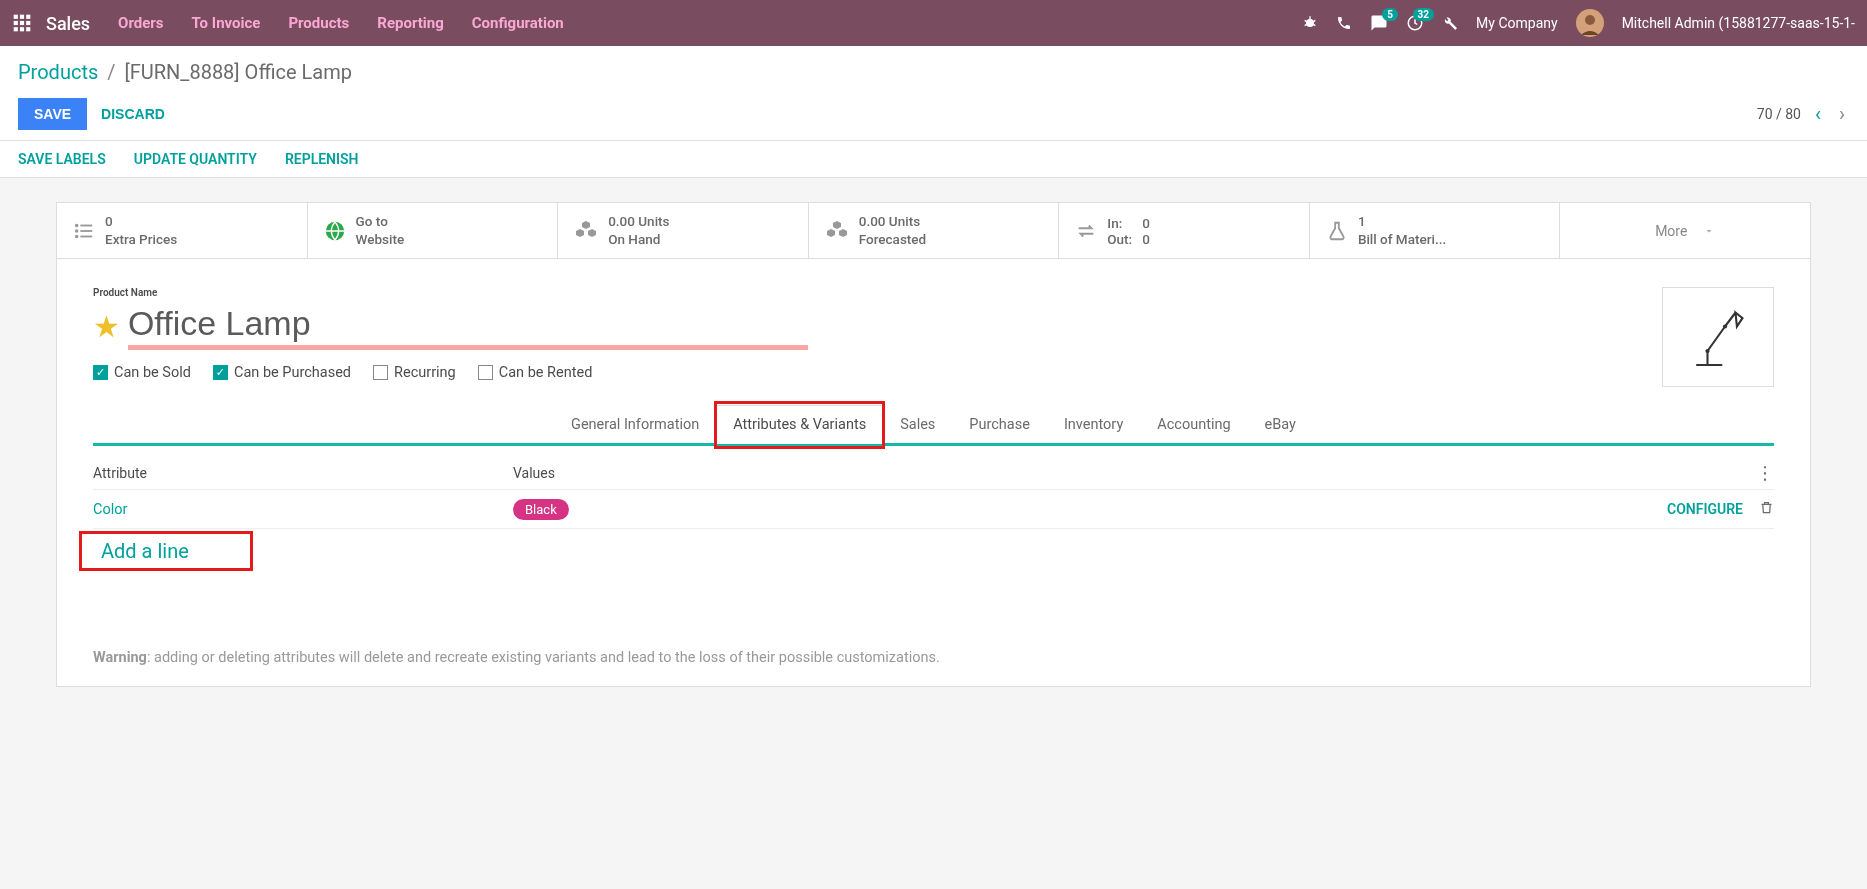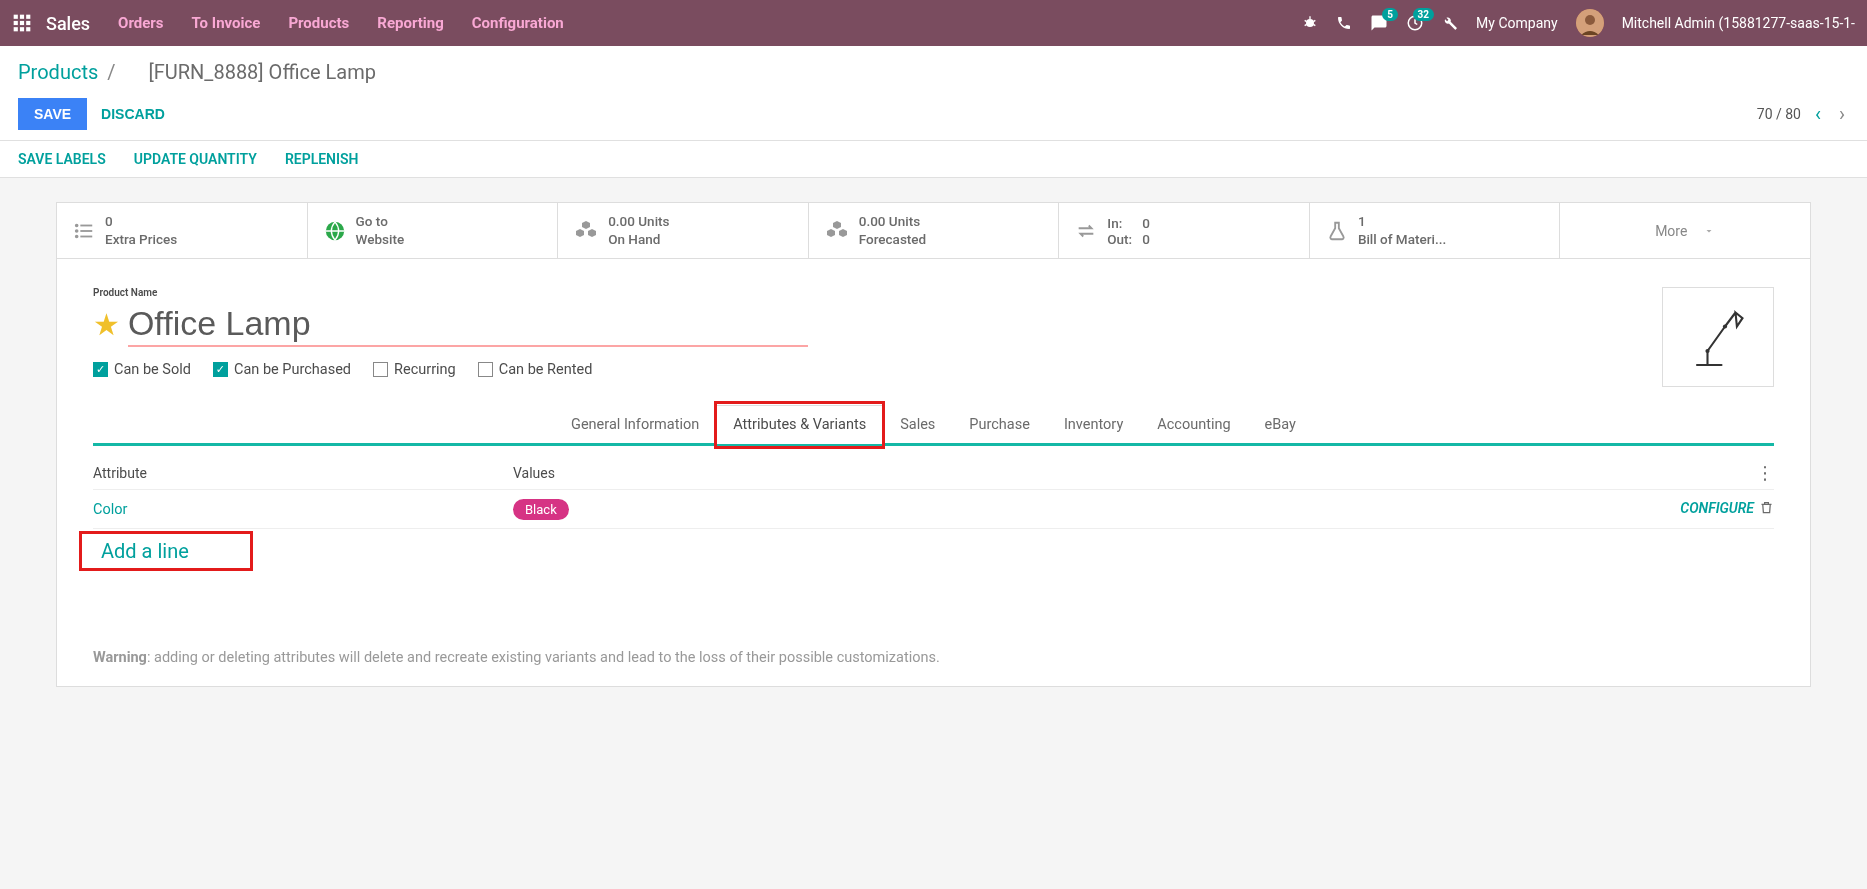--- a/index.html
+++ b/index.html
@@ -13,21 +13,21 @@
 .topbar .right-section { display: flex; align-items: center; gap: 18px; }
 .topbar .icon-item { position: relative; cursor: pointer; display: flex; align-items: center; }
 .topbar .badge { position: absolute; top: -6px; right: -10px; background: #00a09d; color: #fff; font-size: 10px; font-weight: bold; border-radius: 8px; padding: 1px 5px; }
 .topbar .avatar { width: 28px; height: 28px; border-radius: 50%; background: #c17d5d; display:flex; align-items:center; justify-content:center; overflow:hidden; }
 .topbar .avatar svg { width:100%; height:100%; }
 .topbar .user-text { color: #fff; font-size: 14px; }
 .header-area { background: #fff; border-bottom: 1px solid #e0e0e0; padding: 14px 18px 0 18px; }
 .breadcrumb { font-size: 20px; margin-bottom: 14px; }
 .breadcrumb .crumb-link { color: #00a09d; cursor: pointer; }
 .breadcrumb .sep { color: #888; margin: 0 4px; }
-.breadcrumb .crumb-current { color: #6b6b6b; margin-left: 24px; }
+.breadcrumb .crumb-current { color: #6b6b6b; }
 .ctrl-row { display: flex; align-items: center; justify-content: space-between; padding-bottom: 10px; }
 .ctrl-left { display: flex; align-items: center; gap: 14px; }
 .btn-primary { background: #3b82f6; color: #fff; border: none; padding: 8px 16px; font-weight: 600; font-size: 14px; cursor: pointer; }
 .btn-link { background: none; border: none; color: #00a09d; font-weight: 600; font-size: 14px; cursor: pointer; }
 .pager { display: flex; align-items: center; gap: 10px; color: #555; }
 .pager-arrow { cursor: pointer; color: #00a09d; font-size: 20px; padding: 0 4px; }
 .subbar { background: #fff; border-bottom: 1px solid #e0e0e0; padding: 10px 18px; display: flex; gap: 28px; }
 .subbar .sub-item { color: #00a09d; font-weight: 600; font-size: 14px; cursor: pointer; }
 .content { padding: 24px 56px; }
 .form-sheet { background: #fff; border: 1px solid #ddd; }
@@ -37,40 +37,40 @@
 .stat-btn .si { color: #999; flex-shrink: 0; }
 .stat-btn .stat-text { display: flex; flex-direction: column; font-size: 13.5px; color: #6b6b6b; line-height: 1.3; font-weight: 500; }
 .stat-btn .stat-grid { display: grid; grid-template-columns: auto auto; column-gap: 10px; font-size: 13.5px; color: #6b6b6b; font-weight: 500; }
 .stat-more { justify-content: center; color: #888; font-size: 14px; }
 .form-body { padding: 28px 36px 20px 36px; }
 .title-row { display: flex; align-items: flex-start; justify-content: space-between; }
 .title-left { flex: 1; }
 .pn-label { font-size: 10px; font-weight: 600; color: #4c4c4c; margin-bottom: 4px; }
 .name-row { display: flex; align-items: center; gap: 8px; }
 .star { color: #f0c02b; font-size: 30px; cursor: pointer; }
-.product-name-input { font-size: 34px; border: none; border-bottom: 2px solid #fca5a5; outline: none; padding: 2px 0; width: 680px; color: #5a5a5a; }
+.product-name-input { font-size: 34px; border: none; border-bottom: 5px solid #fca5a5; outline: none; padding: 2px 0; width: 680px; color: #5a5a5a; }
 .image-box { width: 112px; height: 100px; border: 1px solid #ddd; display: flex; align-items: center; justify-content: center; cursor: pointer; }
 .checks-row { display: flex; gap: 22px; margin-top: 14px; }
 .chk { display: flex; align-items: center; gap: 6px; cursor: pointer; color: #4c4c4c; font-size: 14.5px; }
 .chk-box { width: 15px; height: 15px; border: 1px solid #888; display: inline-flex; align-items: center; justify-content: center; font-size: 11px; color: #fff; }
 .chk-box.checked { background: #00a09d; border-color: #00a09d; }
 .tabs-row { display: flex; margin-top: 18px; border-bottom: 3px solid #14b8a6; justify-content: center; }
 .tab { padding: 10px 16px; border: 1px solid transparent; border-bottom: none; color: #6b6b6b; cursor: pointer; font-size: 14.5px; }
 .tab.active { border-color: #ddd; background: #fff; margin-bottom: -1px; color: #4c4c4c; }
 .tab.highlighted { position: relative; }
 .tab.highlighted::after { content: ""; position: absolute; inset: -5px -3px -5px -3px; border: 3px solid #e31b1b; pointer-events: none; }
 .attr-table { margin-top: 10px; }
 .attr-head { display: flex; align-items: center; padding: 6px 0; font-weight: 400; font-size: 14px; color: #4c4c4c; }
 .col-attr { width: 420px; }
 .col-vals { flex: 1; }
 .col-kebab { width: 24px; text-align: right; cursor: pointer; color: #666; font-size: 18px; }
 .attr-row { display: flex; align-items: center; padding: 10px 0; border-top: 1px solid #eee; }
 .attr-link { color: #00a09d; cursor: pointer; font-size: 14.5px; }
 .tag { background: #d63384; color: #fff; padding: 3px 12px; border-radius: 12px; font-size: 13px; cursor: pointer; }
-.row-actions { display: flex; align-items: flex-start; gap: 5px; font-style: italic; }
+.row-actions { display: flex; align-items: center; gap: 16px; }
 .configure { color: #00a09d; font-weight: 600; cursor: pointer; font-size: 14px; }
 .trash { color: #6b6b6b; cursor: pointer; }
 .addline-row { padding: 8px 0; border-top: 1px solid #eee; }
 .addline { display: inline-block; color: #00a09d; cursor: pointer; font-size: 20px; position: relative; padding: 2px 8px; }
 .addline::after { content: ""; position: absolute; inset: -6px -56px -6px -14px; border: 3px solid #e31b1b; pointer-events: none; }
 .warning-row { color: #999; font-size: 14.5px; margin-top: 70px; padding-top: 6px; }
 </style>
 </head>
 <body>
 

